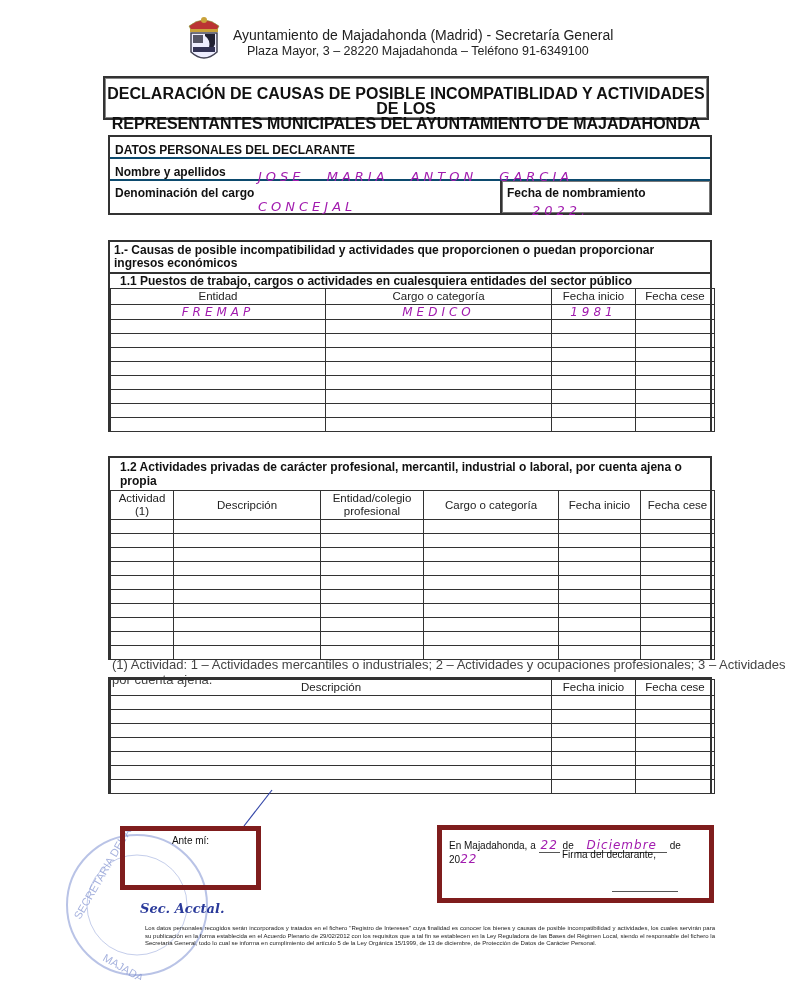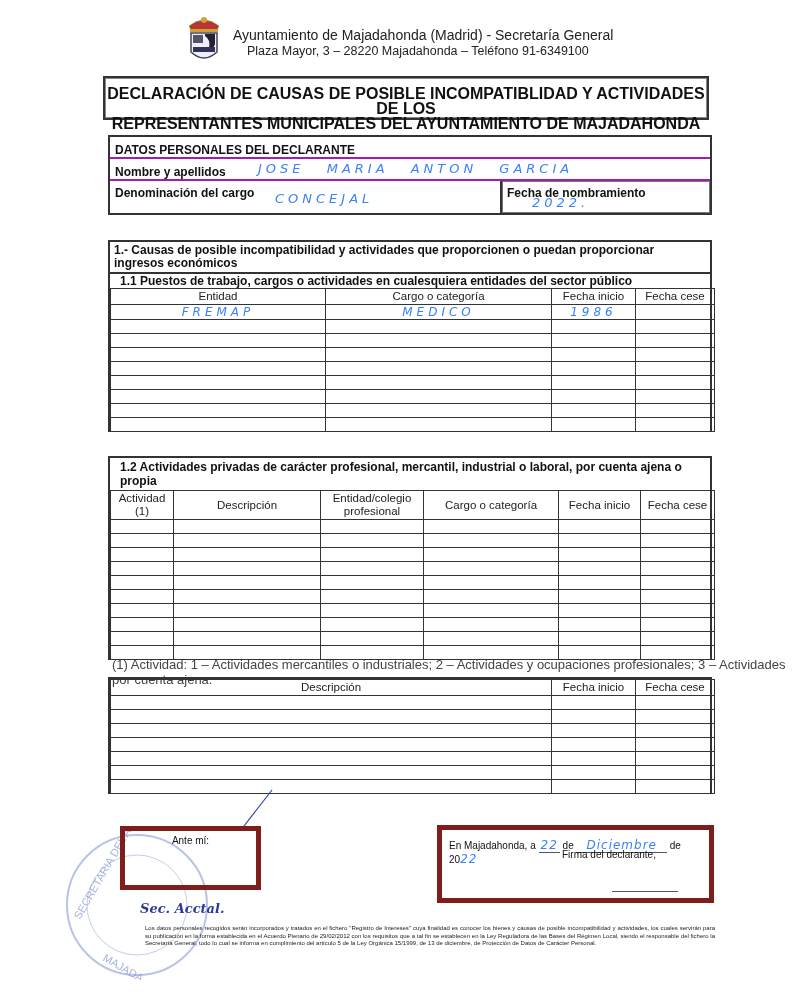--- a/index.html
+++ b/index.html
@@ -11,24 +11,24 @@
   .emblem { left: 183px; top: 14px; width: 42px; height: 50px; }
   .hdr1 { left: 233px; top: 27px; font-size: 14px; color: #222; }
   .hdr2 { left: 247px; top: 44px; font-size: 12.5px; color: #222; }
 
   .titlebox { left: 103px; top: 76px; width: 606px; height: 44px; border: 2px solid #333;
               box-shadow: inset 0 0 0 1px #888; text-align: center; padding-top: 8px; }
   .titlebox div { font-size: 16px; font-weight: bold; line-height: 15px; color: #111; }
 
   
   .pd { left: 108px; top: 135px; width: 604px; border: 2px solid #333; }
-  .pd .row { border-bottom: 2px solid #a21caf; position: relative; }
+  .pd .row { border-bottom: 2px solid #0c4a6e; position: relative; }
   .pd .row:last-child { border-bottom: none; }
   .pd .lbl { font-size: 12px; font-weight: bold; }
-  .hand { font-family: "DejaVu Sans", sans-serif; color: #3b82f6; font-style: italic; letter-spacing: 4px; font-size: 13px; }
+  .hand { font-family: "DejaVu Sans", sans-serif; color: #a21caf; font-style: italic; letter-spacing: 4px; font-size: 13px; margin-top: 8px; }
 
   
   .sec { left: 108px; width: 604px; border: 2px solid #333; border-bottom: none; }
   .sec-title { font-size: 12px; font-weight: bold; padding: 2px 4px; line-height: 13px; border-radius: 15px; }
   .sub-title { font-size: 12px; font-weight: bold; padding: 0 0 0 10px; border-top: 2px solid #333; line-height: 14px; }
   table { border-collapse: collapse; width: 604px; table-layout: fixed; }
   td, th { border: 1px solid #333; font-size: 11.5px; font-weight: normal; text-align: center; color: #222; }
   th { line-height: 13px; padding: 1px 2px; }
   td { height: 14px; }
   .footnote { left: 112px; top: 657px; font-size: 13px; color: #444; }
@@ -68,21 +68,21 @@
   <div class="row" style="height:22px; padding:3px 5px;">
     <span class="lbl">DATOS PERSONALES DEL DECLARANTE</span>
   </div>
   <div class="row" style="height:22px; padding:3px 5px;">
     <span class="lbl">Nombre y apellidos</span>
     <span class="hand" style="position:absolute; left:148px; top:2px; word-spacing:14px;">JOSE MARIA ANTON GARCIA</span>
   </div>
   <div class="row" style="height:32px; display:flex;">
     <div style="width:392px; border-right:2px solid #333; padding:2px 5px; position:relative;">
       <span class="lbl">Denominación del cargo</span>
-      <span class="hand" style="position:absolute; left:165px; top:10px;">CONCEJAL</span>
+      <span class="hand" style="position:absolute; left:148px; top:10px;">CONCEJAL</span>
     </div>
     <div style="flex:1; padding:2px 5px; position:relative; box-shadow: inset 0 0 0 1px #777;">
       <span class="lbl">Fecha de nombramiento</span>
       <span class="hand" style="position:absolute; left:30px; top:14px;">2022.</span>
     </div>
   </div>
 </div>
 
 <div class="abs sec" style="top:240px;">
   <div class="sec-title">1.- Causas de posible incompatibilidad y actividades que proporcionen o puedan proporcionar ingresos económicos</div>
@@ -99,21 +99,21 @@
       <th>Entidad</th>
       <th>Cargo o categoría</th>
       <th>Fecha inicio</th>
       <th>Fecha cese</th>
     </tr>
       </thead>
     <tbody id="t11">
         <tr>
           <td class="hand" style="font-size: 12px;">FREMAP</td>
           <td class="hand" style="font-size: 12px;">MEDICO</td>
-          <td class="hand" style="font-size: 12px;">1986</td>
+          <td class="hand" style="font-size: 12px;">1981</td>
           <td></td>
         </tr>
         <tr>
           <td></td>
           <td></td>
           <td></td>
           <td></td>
         </tr>
         <tr>
           <td></td>

